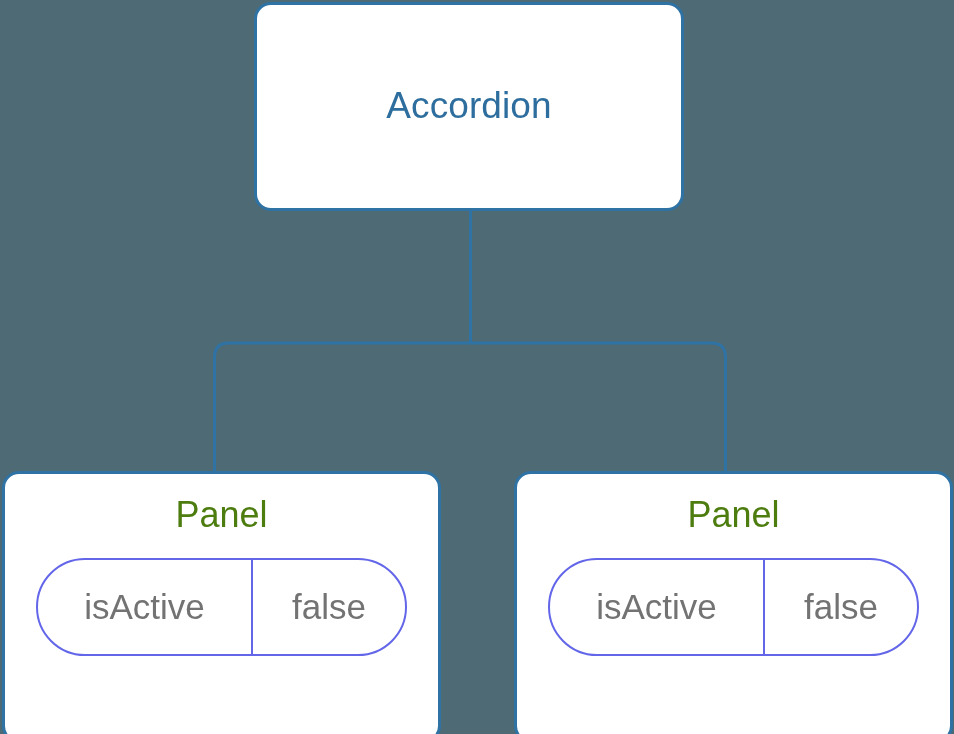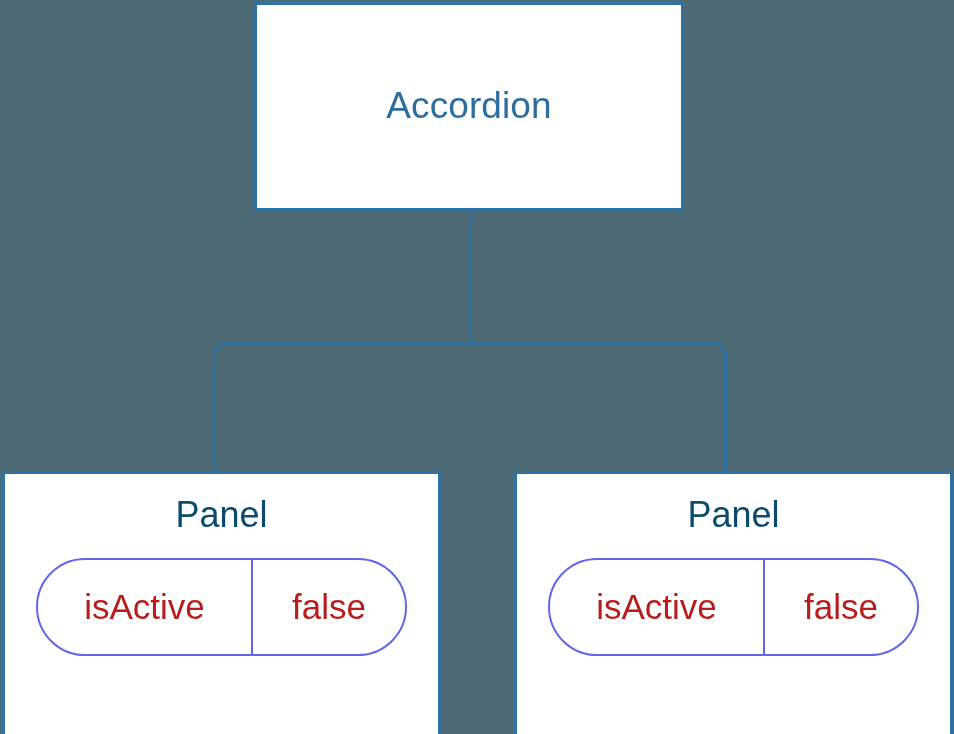--- a/index.html
+++ b/index.html
@@ -24,21 +24,21 @@
     width: 954px;
     height: 734px;
     pointer-events: none;
   }
 
   
   .node {
     position: absolute;
     background: #ffffff;
     border: 3px solid #2f72a4;
-    border-radius: 2px;
+    border-radius: 17px;
     box-sizing: border-box;
   }
 
   #node-accordion {
     left: 254px;
     top: 2px;
     width: 430px;
     height: 209px;
     display: flex;
     align-items: center;
@@ -59,21 +59,21 @@
     top: 471px;
     display: flex;
     flex-direction: column;
     align-items: center;
     padding-top: 22px;
   }
   #node-panel-left  { left: 2px; }
   #node-panel-right { left: 514px; }
 
   .panel-title {
-    color: #0c4a6e;
+    color: #4d7c0f;
     font-size: 36px;
     line-height: 1.05;
     white-space: nowrap;
   }
 
   
   .state-pill {
     position: relative;
     margin-top: 24px;
     width: 371px;
@@ -82,21 +82,21 @@
     border-radius: 50px;
     box-sizing: border-box;
     display: flex;
     align-items: stretch;
     background: transparent;
   }
   .state-key, .state-val {
     display: flex;
     align-items: center;
     justify-content: center;
-    color: #b91c1c;
+    color: #737373;
     font-size: 35px;
     line-height: 1;
     white-space: nowrap;
   }
   .state-key {
     flex: 0 0 58%;
     border-right: 2.5px solid #6366e8;
   }
   .state-val {
     flex: 1 1 auto;

